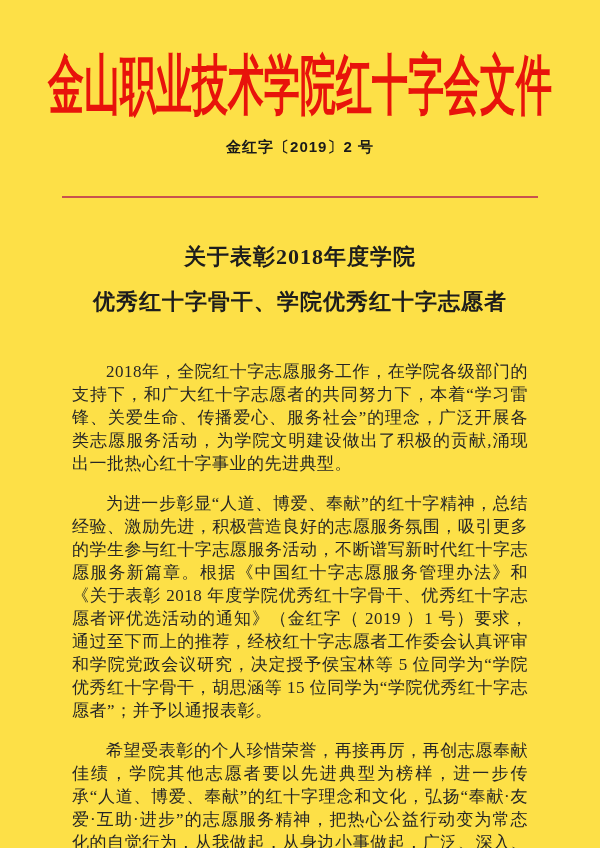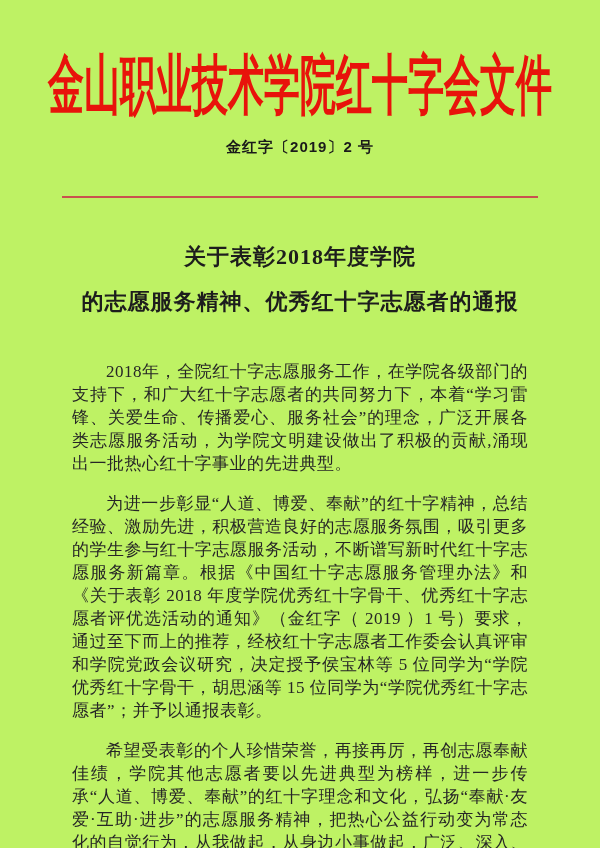--- a/index.html
+++ b/index.html
@@ -5,21 +5,21 @@
   html, body {
     margin: 0;
     padding: 0;
     background: #ffffff;
   }
   .page {
     position: relative;
     width: 600px;
     height: 848px;
     margin: 0 auto;
-    background: #bef264;
+    background: #fde047;
     overflow: hidden;
     font-family: "Liberation Serif", serif;
     color: #222222;
   }
   
   .doc-header {
     margin-top: 46px;
     height: 80px;
     display: flex;
     align-items: center;
@@ -91,21 +91,21 @@
   <div class="doc-header">
     <span class="header-title">金山职业技术学院红十字会文件</span>
   </div>
 
   <div class="doc-number">金红字〔2019〕2 号</div>
 
   <div class="red-rule"></div>
 
   <div class="doc-title">
     <span class="t-line">关于表彰2018年度学院</span>
-    <span class="t-line">的志愿服务精神、优秀红十字志愿者的通报</span>
+    <span class="t-line">优秀红十字骨干、学院优秀红十字志愿者</span>
   </div>
 
   <div class="doc-body">
     <p>2018年，全院红十字志愿服务工作，在学院各级部门的支持下，和广大红十字志愿者的共同努力下，本着“学习雷锋、关爱生命、传播爱心、服务社会”的理念，广泛开展各类志愿服务活动，为学院文明建设做出了积极的贡献,涌现出一批热心红十字事业的先进典型。</p>
     <p>为进一步彰显“人道、博爱、奉献”的红十字精神，总结经验、激励先进，积极营造良好的志愿服务氛围，吸引更多的学生参与红十字志愿服务活动，不断谱写新时代红十字志愿服务新篇章。根据《中国红十字志愿服务管理办法》和《关于表彰 2018 年度学院优秀红十字骨干、优秀红十字志愿者评优选活动的通知》（金红字（ 2019 ）1 号）要求，通过至下而上的推荐，经校红十字志愿者工作委会认真评审和学院党政会议研究，决定授予侯宝林等 5 位同学为“学院优秀红十字骨干，胡思涵等 15 位同学为“学院优秀红十字志愿者”；并予以通报表彰。</p>
     <p>希望受表彰的个人珍惜荣誉，再接再厉，再创志愿奉献佳绩，学院其他志愿者要以先进典型为榜样，进一步传承“人道、博爱、奉献”的红十字理念和文化，弘扬“奉献·友爱·互助·进步”的志愿服务精神，把热心公益行动变为常态化的自觉行为，从我做起，从身边小事做起，广泛、深入、持续地开展红十字志愿服务活动，为建设美丽金山作出新的更大贡</p>
   </div>
 
 </div>
 

